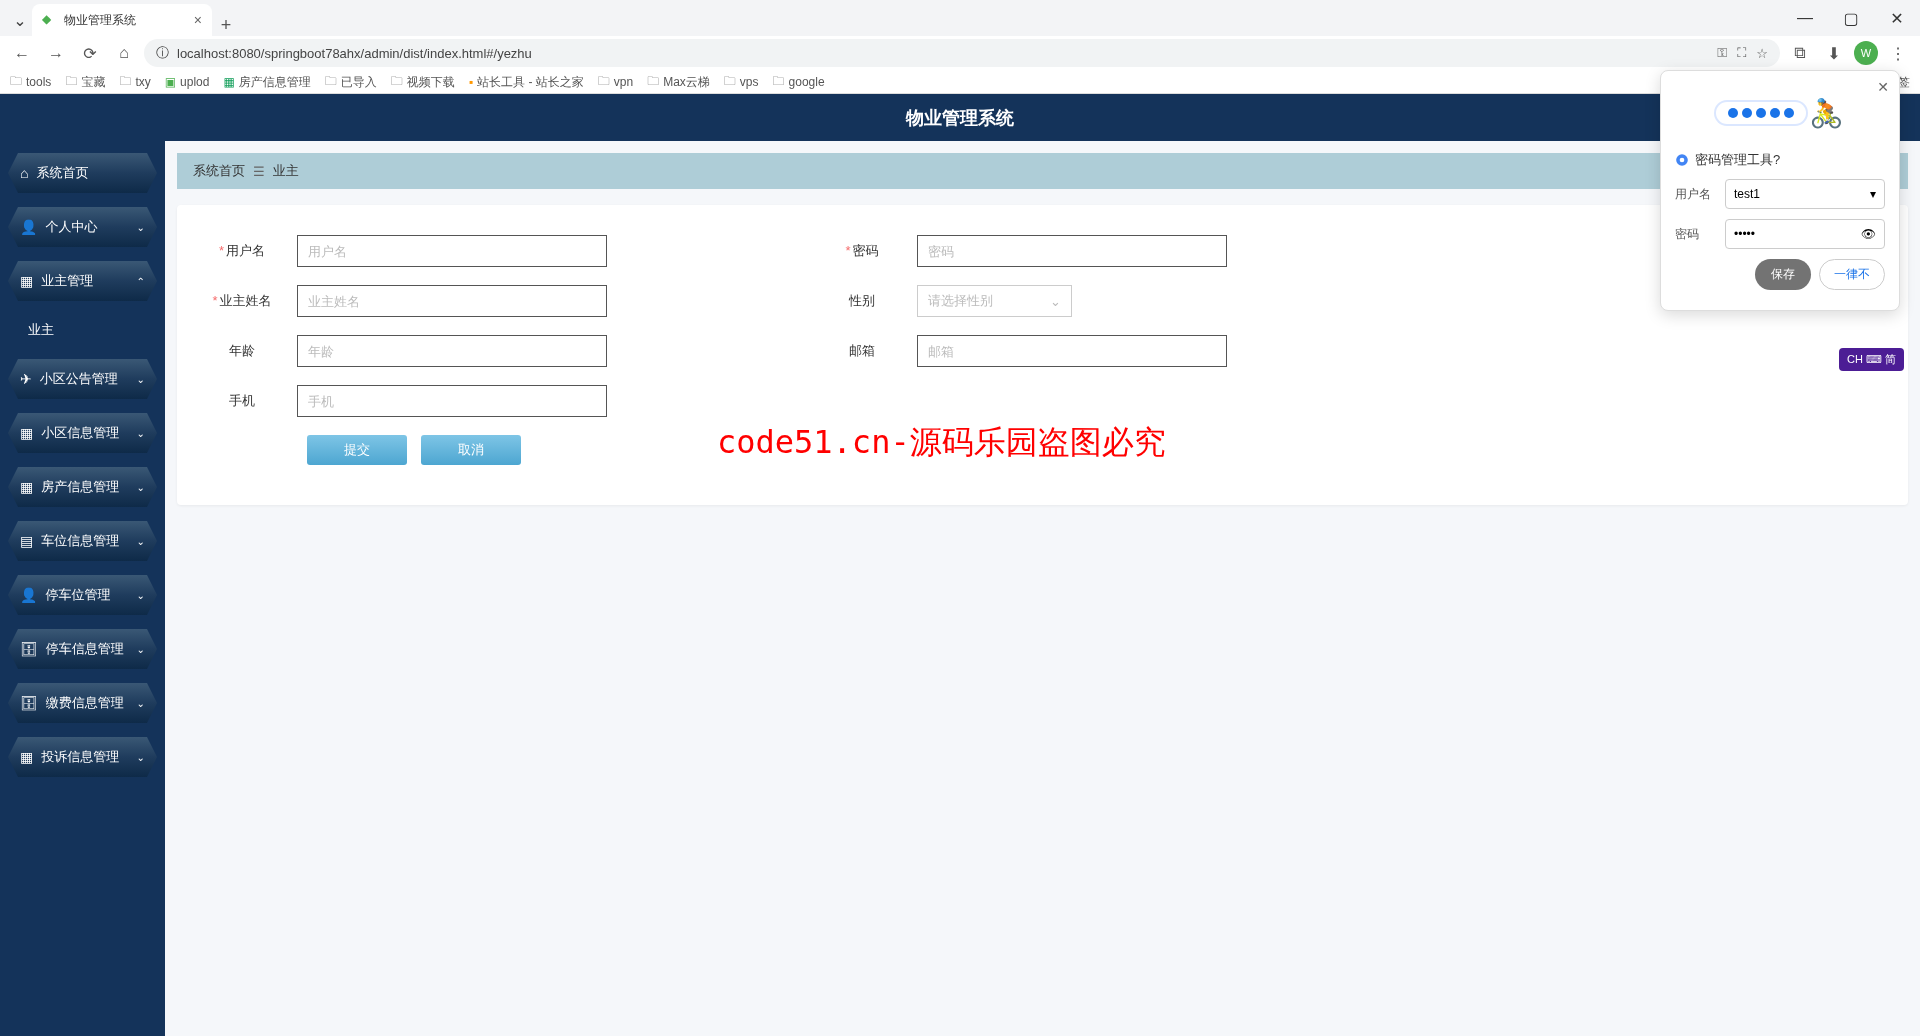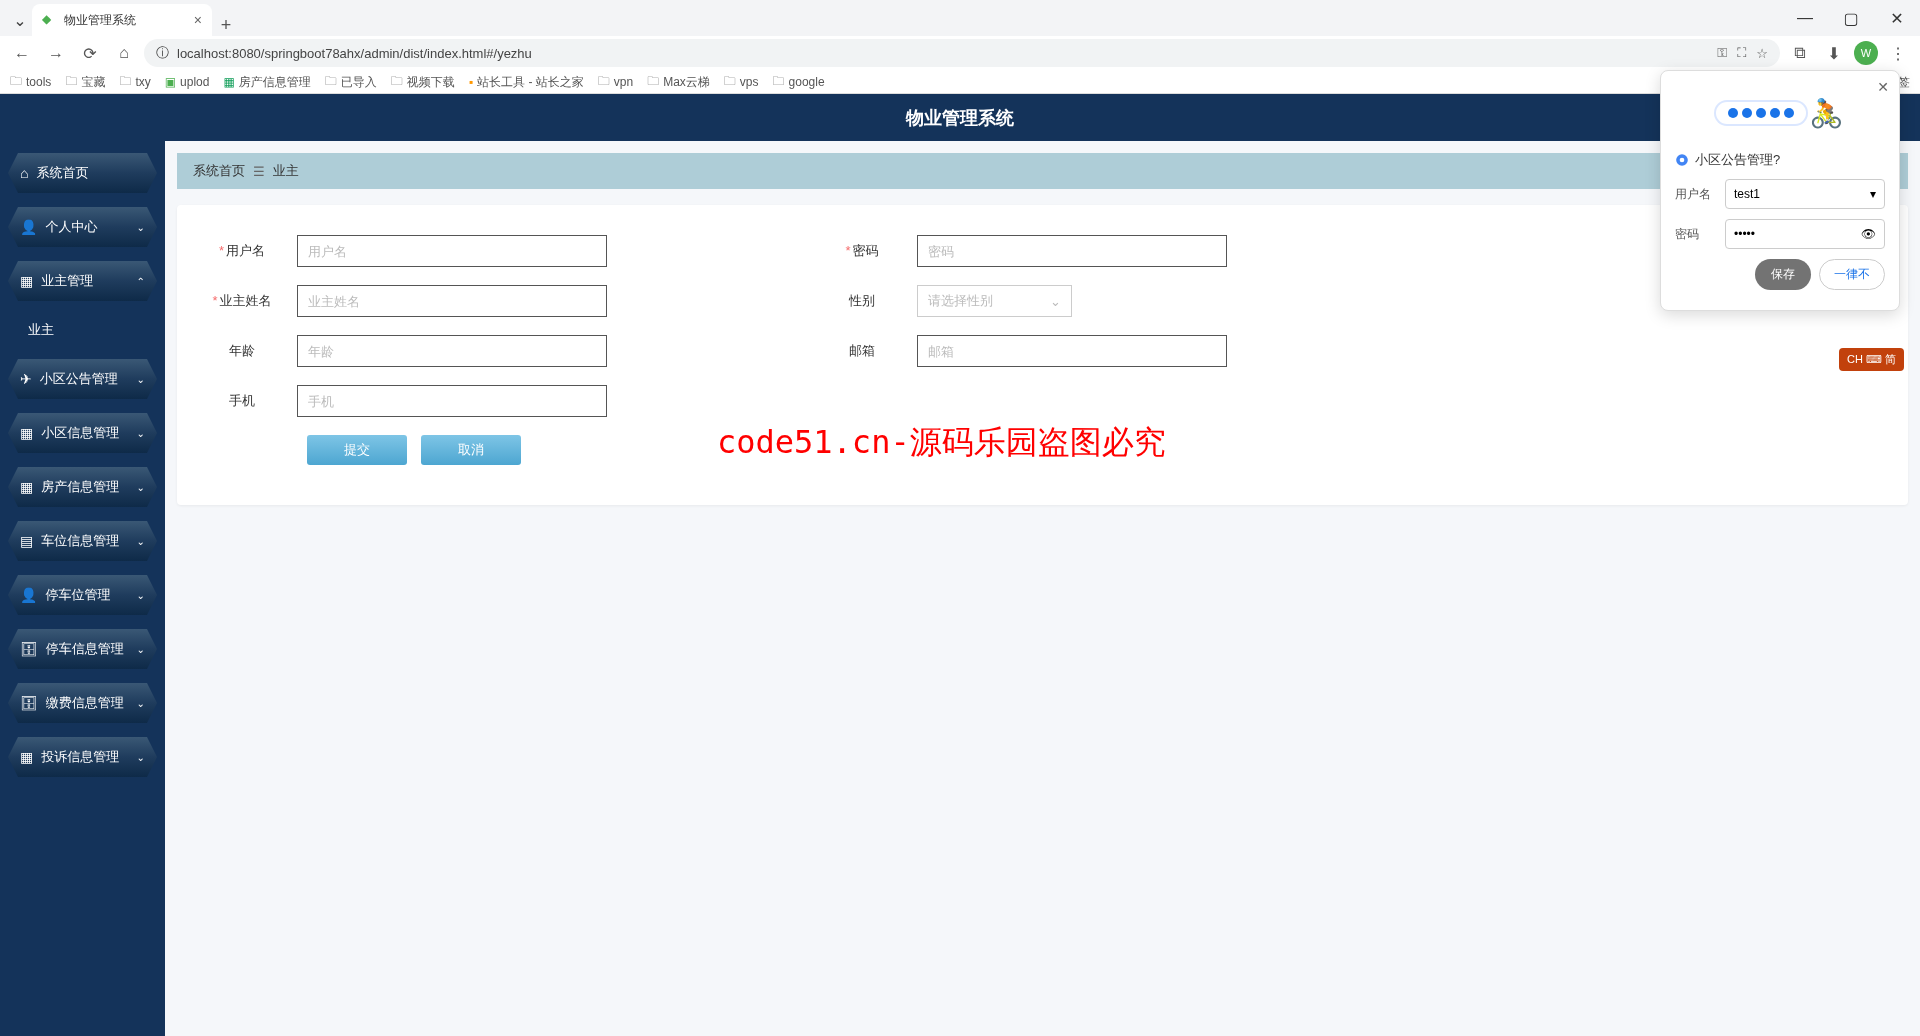--- a/index.html
+++ b/index.html
@@ -68,21 +68,21 @@
 .pw-g { width: 14px; height: 14px; }
 .pw-field { display: flex; align-items: center; margin-bottom: 10px; }
 .pw-field label { width: 50px; font-size: 12px; color: #555; }
 .pw-field .pw-inp { flex: 1; height: 30px; border: 1px solid #ccc; border-radius: 4px; padding: 0 8px; display: flex; align-items: center; justify-content: space-between; }
 .pw-actions { display: flex; justify-content: flex-end; gap: 8px; margin: 8px 0; }
 .pw-save { background: #737373; color: #fff; border: none; padding: 6px 16px; border-radius: 16px; font-size: 12px; cursor: pointer; }
 .pw-none { background: #fff; color: #1a73e8; border: 1px solid #ccc; padding: 6px 14px; border-radius: 16px; font-size: 12px; cursor: pointer; }
 .pw-footer { font-size: 11px; color: #666; border-top: 1px solid #eee; padding-top: 8px; }
 .pw-footer a { color: #1a73e8; text-decoration: none; }
 
-.ime-badge { position: absolute; top: 348px; right: 16px; background: #c2410c; color: #fff; font-size: 11px; padding: 4px 8px; border-radius: 4px; display: flex; align-items: center; gap: 4px; }
+.ime-badge { position: absolute; top: 348px; right: 16px; background: #4c1d95; color: #fff; font-size: 11px; padding: 4px 8px; border-radius: 4px; display: flex; align-items: center; gap: 4px; }
 </style>
 </head>
 <body>
 
 <div class="browser-chrome">
   <div class="tab-bar">
     <div class="tab-dropdown">⌄</div>
     <div class="tab">
       <span class="favicon">◆</span>
       <span>物业管理系统</span>
@@ -304,21 +304,21 @@
           <span></span>
         </div>
       </div>
     <span style="font-size:28px">🚴</span>
   </div>
   <div class="pw-title">
     <svg class="pw-g" viewBox="0 0 24 24">
         <circle cx="12" cy="12" r="10" fill="#4285f4"></circle>
         <circle cx="12" cy="12" r="4" fill="#fff"></circle>
       </svg>
-    <span>小区公告管理?</span>
+    <span>密码管理工具?</span>
   </div>
   <div class="pw-field">
     <label>用户名</label>
     <div class="pw-inp">
         <span>test1</span>
         <span>▾</span>
       </div>
   </div>
   <div class="pw-field">
     <label>密码</label>

